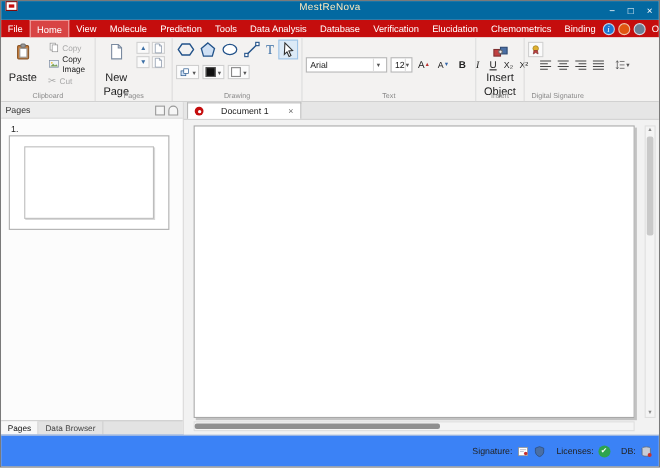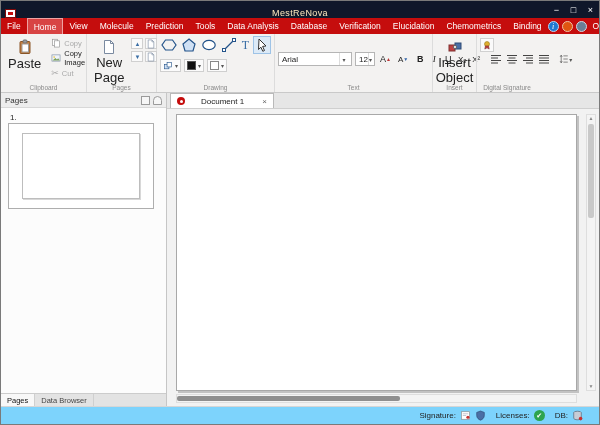--- a/index.html
+++ b/index.html
@@ -1,39 +1,39 @@
 <!DOCTYPE html>
 <html><head>
 <meta charset="utf-8">
 <style>
   *{box-sizing:border-box;margin:0;padding:0}
   html,body{background:#9a9a9a}
   .app{position:relative;width:600px;height:425px;background:#f3f2f1;font-family:"Liberation Sans",sans-serif;overflow:hidden;border:1px solid #7a7a7a;display:flex;flex-direction:column}
   
-  .titlebar{height:17px;background:#0f172a;display:flex;align-items:flex-end;position:relative;flex:0 0 auto}
+  .titlebar{height:17px;background:#0369a1;display:flex;align-items:flex-start;position:relative;flex:0 0 auto}
   .appicon{width:11px;height:9px;margin-left:4px;background:#fff;border:1px solid #7e0a0a;position:relative;z-index:2}
   .appicon:after{content:"";position:absolute;left:2px;top:2px;right:2px;bottom:2px;background:#c50d0d}
   .wtitle{position:absolute;left:0;right:0;text-align:center;color:#ffe9bd;font-size:9px;letter-spacing:.4px}
   .winctl{margin-left:auto;display:flex;z-index:2}
   .winctl span{width:17px;height:17px;display:flex;align-items:center;justify-content:center;font-size:9px;color:#fff;cursor:default}
   
   .menubar{height:16px;background:#c50d0d;display:flex;align-items:stretch;color:#fff;font-size:8.5px;flex:0 0 auto}
   .mtab{padding:0 6px;display:flex;align-items:center;cursor:default;white-space:nowrap}
   .mtab.active{background:#d84444;border:1px solid #efa2a2;border-bottom:none}
   .menuright{margin-left:auto;display:flex;align-items:center;gap:3px;padding-right:4px}
   .circ{width:11px;height:11px;border-radius:50%;display:flex;align-items:center;justify-content:center;font-size:8px;color:#fff;font-style:italic;font-family:"Liberation Serif",serif}
   .c-info{background:#1f78d1;border:1px solid #bcd6f0}
   .c-rec{background:#e05510;border:1px solid #f0c2a8;font-style:normal}
   .c-upd{background:#6a7f95;border:1px solid #cfd8e2;font-style:normal;font-size:7px}
   .optbtn{display:flex;align-items:center;gap:2px;color:#fff;font-size:8.5px;padding:0 3px}
   
   .ribbon{height:59px;background:#f3f2f1;border-bottom:1px solid #c9c9c9;display:flex;flex:0 0 auto}
   .rgroup{position:relative;border-right:1px solid #dcdcdc;padding:2px 3px 10px;display:flex;gap:3px}
   .glabel{position:absolute;bottom:1px;left:0;right:0;text-align:center;font-size:6.5px;color:#8a8a8a;white-space:nowrap}
-  .bigbtn{display:flex;flex-direction:column;align-items:center;justify-content:flex-start;font-size:13px;color:#222;padding:2px 3px;gap:1px;border:1px solid transparent}
+  .bigbtn{display:flex;flex-direction:column;align-items:center;justify-content:flex-start;font-size:10px;color:#222;padding:2px 3px;gap:11px;border:1px solid transparent}
   .two-line{white-space:pre-line;text-align:center;line-height:1.15}
   .vcol{display:flex;flex-direction:column;justify-content:flex-start;gap:1px}
   .smallbtn{display:flex;align-items:center;gap:3px;font-size:7.5px;height:14px;color:#222;padding:0 2px;border:1px solid transparent}
   .smallbtn.dis{color:#a9a9a9}
   .ic16{width:16px;height:16px;flex:0 0 auto}
   .ic10{width:10px;height:10px;flex:0 0 auto}
   .glyph{font-size:9px;line-height:1}
   .blue{color:#3a6ea5}
   .tinybtn{width:12px;height:11px;border:1px solid #d0d0d0;background:#fafafa;display:flex;align-items:center;justify-content:center;font-size:6px;color:#3a6ea5}
   .shaperow{display:flex;gap:2px}
@@ -71,21 +71,21 @@
   .doclogo:after{content:"";position:absolute;left:2.5px;top:2.5px;width:3px;height:3px;border-radius:50%;background:#fff}
   .tabclose{font-size:8px;color:#666;margin-left:2px}
   .canvas{flex:1;position:relative;background:#f2f2f2;min-height:0}
   .page{position:absolute;left:9px;top:5px;right:22px;bottom:15px;background:#fff;border:1px solid #a8a8a8;box-shadow:2px 2px 0 #c2c2c2}
   .vscroll{position:absolute;top:5px;bottom:15px;right:3px;width:10px;background:#f4f4f4;border:1px solid #dedede;display:flex;flex-direction:column;align-items:center}
   .vscroll .a{font-size:5px;color:#888;line-height:7px}
   .vthumb{width:6px;height:34%;background:#c9c9c9;margin-top:2px;border-radius:2px}
   .hscroll{position:absolute;left:9px;right:22px;bottom:3px;height:9px;background:#f4f4f4;border:1px solid #dedede;display:flex;align-items:center}
   .hthumb{height:5px;width:56%;background:#8f8f8f;border-radius:2px}
   
-  .statusbar{height:18px;background:#7dd3fc;border-top:1px solid #d6d6d6;display:flex;align-items:center;justify-content:flex-end;gap:4px;padding:0 16px;font-size:8px;color:#222;flex:0 0 auto}
+  .statusbar{height:29px;background:#3b82f6;border-top:1px solid #d6d6d6;display:flex;align-items:center;justify-content:flex-end;gap:4px;padding:0 6px;font-size:8px;color:#222;flex:0 0 auto}
   .sic{width:11px;height:11px;flex:0 0 auto}
   .okcirc{width:11px;height:11px;border-radius:50%;background:#2ea44f;color:#fff;font-size:7px;display:flex;align-items:center;justify-content:center}
   .slabel{margin-left:6px}
 </style>
 </head>
 <body>
 
 <svg width="0" height="0" style="position:absolute">
   <defs>
     <symbol id="i-clip" viewBox="0 0 16 16">

